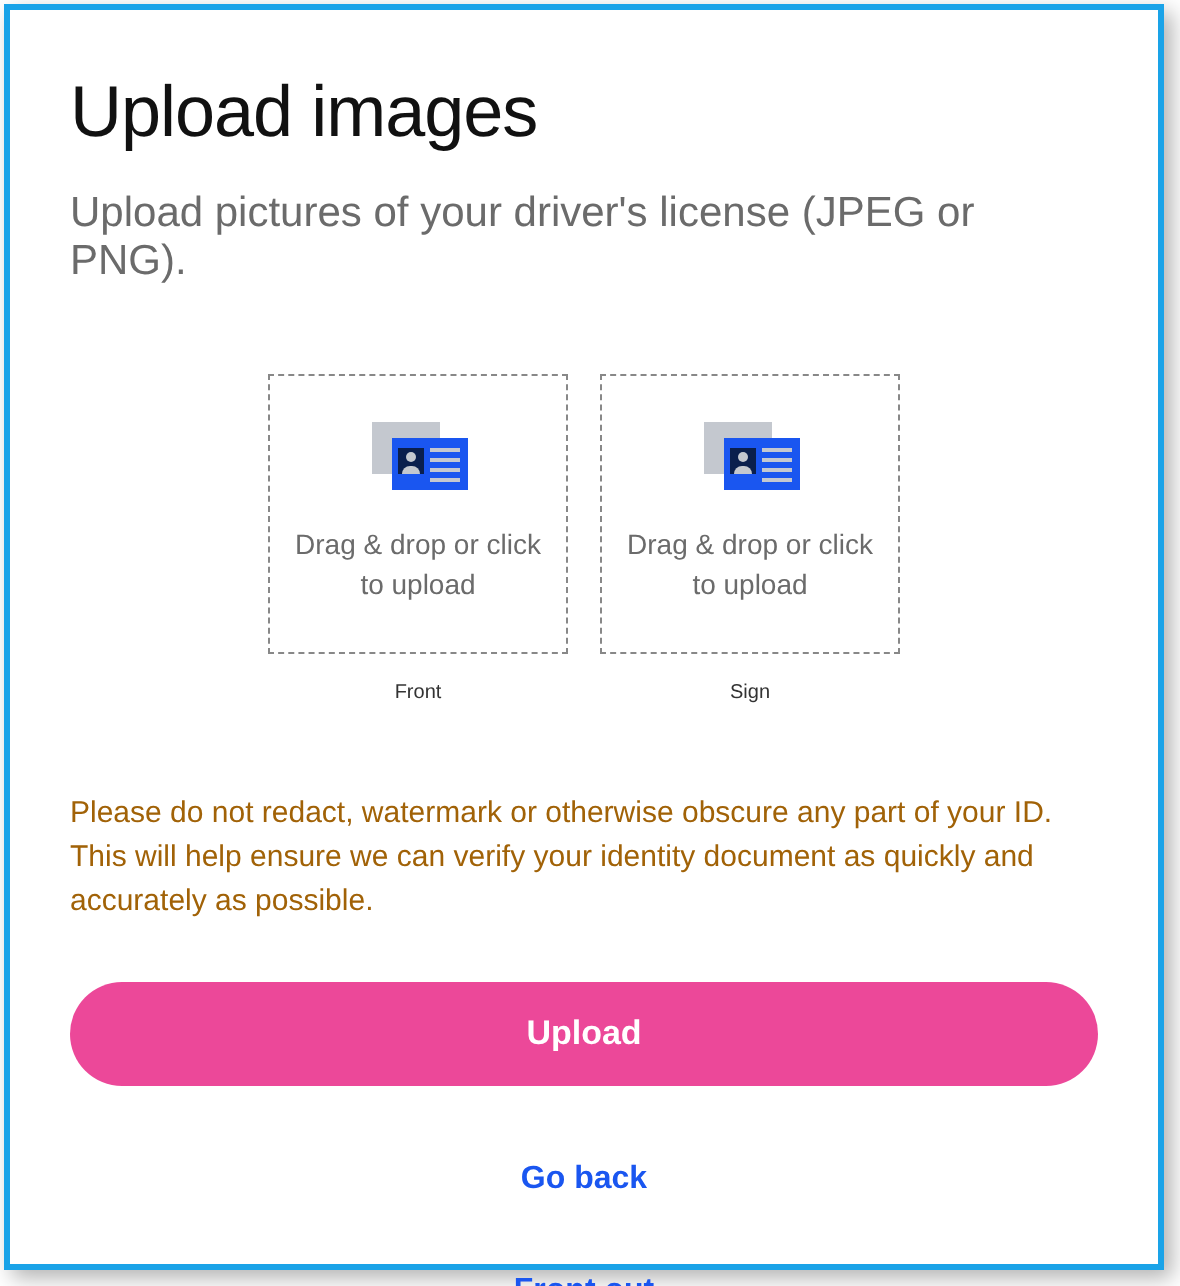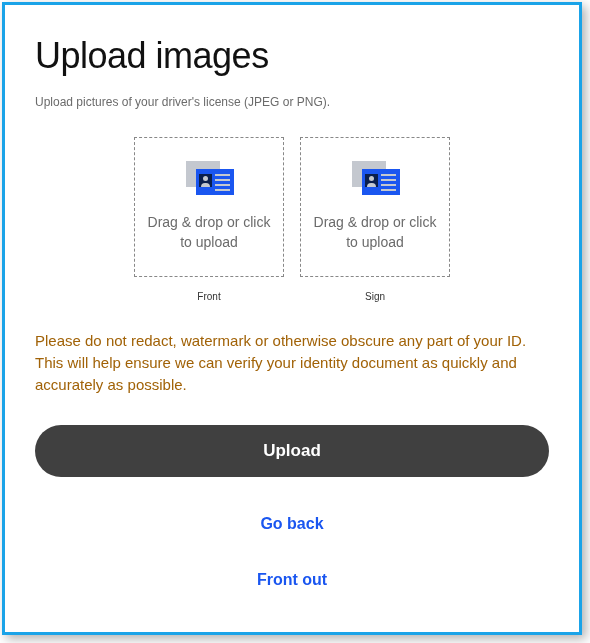--- a/index.html
+++ b/index.html
@@ -22,29 +22,29 @@
       margin: 2px;
     }
     .page-title {
       font-size: 36px;
       font-weight: 400;
       color: #111;
       margin-bottom: 18px;
       letter-spacing: -0.5px;
     }
     .subtitle {
-      font-size: 12px;
+      font-size: 21px;
       color: #6b6b6b;
-      margin-bottom: 28px;
+      margin-bottom: 44px;
     }
     .dropzones {
       display: flex;
       justify-content: center;
       gap: 16px;
-      margin-bottom: 28px;
+      margin-bottom: 44px;
     }
     .dz-wrap {
       display: flex;
       flex-direction: column;
       align-items: center;
     }
     .dropzone {
       width: 150px;
       height: 140px;
       border: 1.5px dashed #888;
@@ -130,21 +130,21 @@
     }
     .helper {
       font-size: 15px;
       color: #a16207;
       line-height: 1.45;
       margin-bottom: 30px;
     }
     .btn-primary {
       width: 100%;
       padding: 16px;
-      background: #404040;
+      background: #ec4899;
       border: none;
       border-radius: 999px;
       color: #fff;
       font-size: 17px;
       font-weight: 600;
       cursor: pointer;
       margin-bottom: 30px;
     }
     .btn-link {
       display: block;

